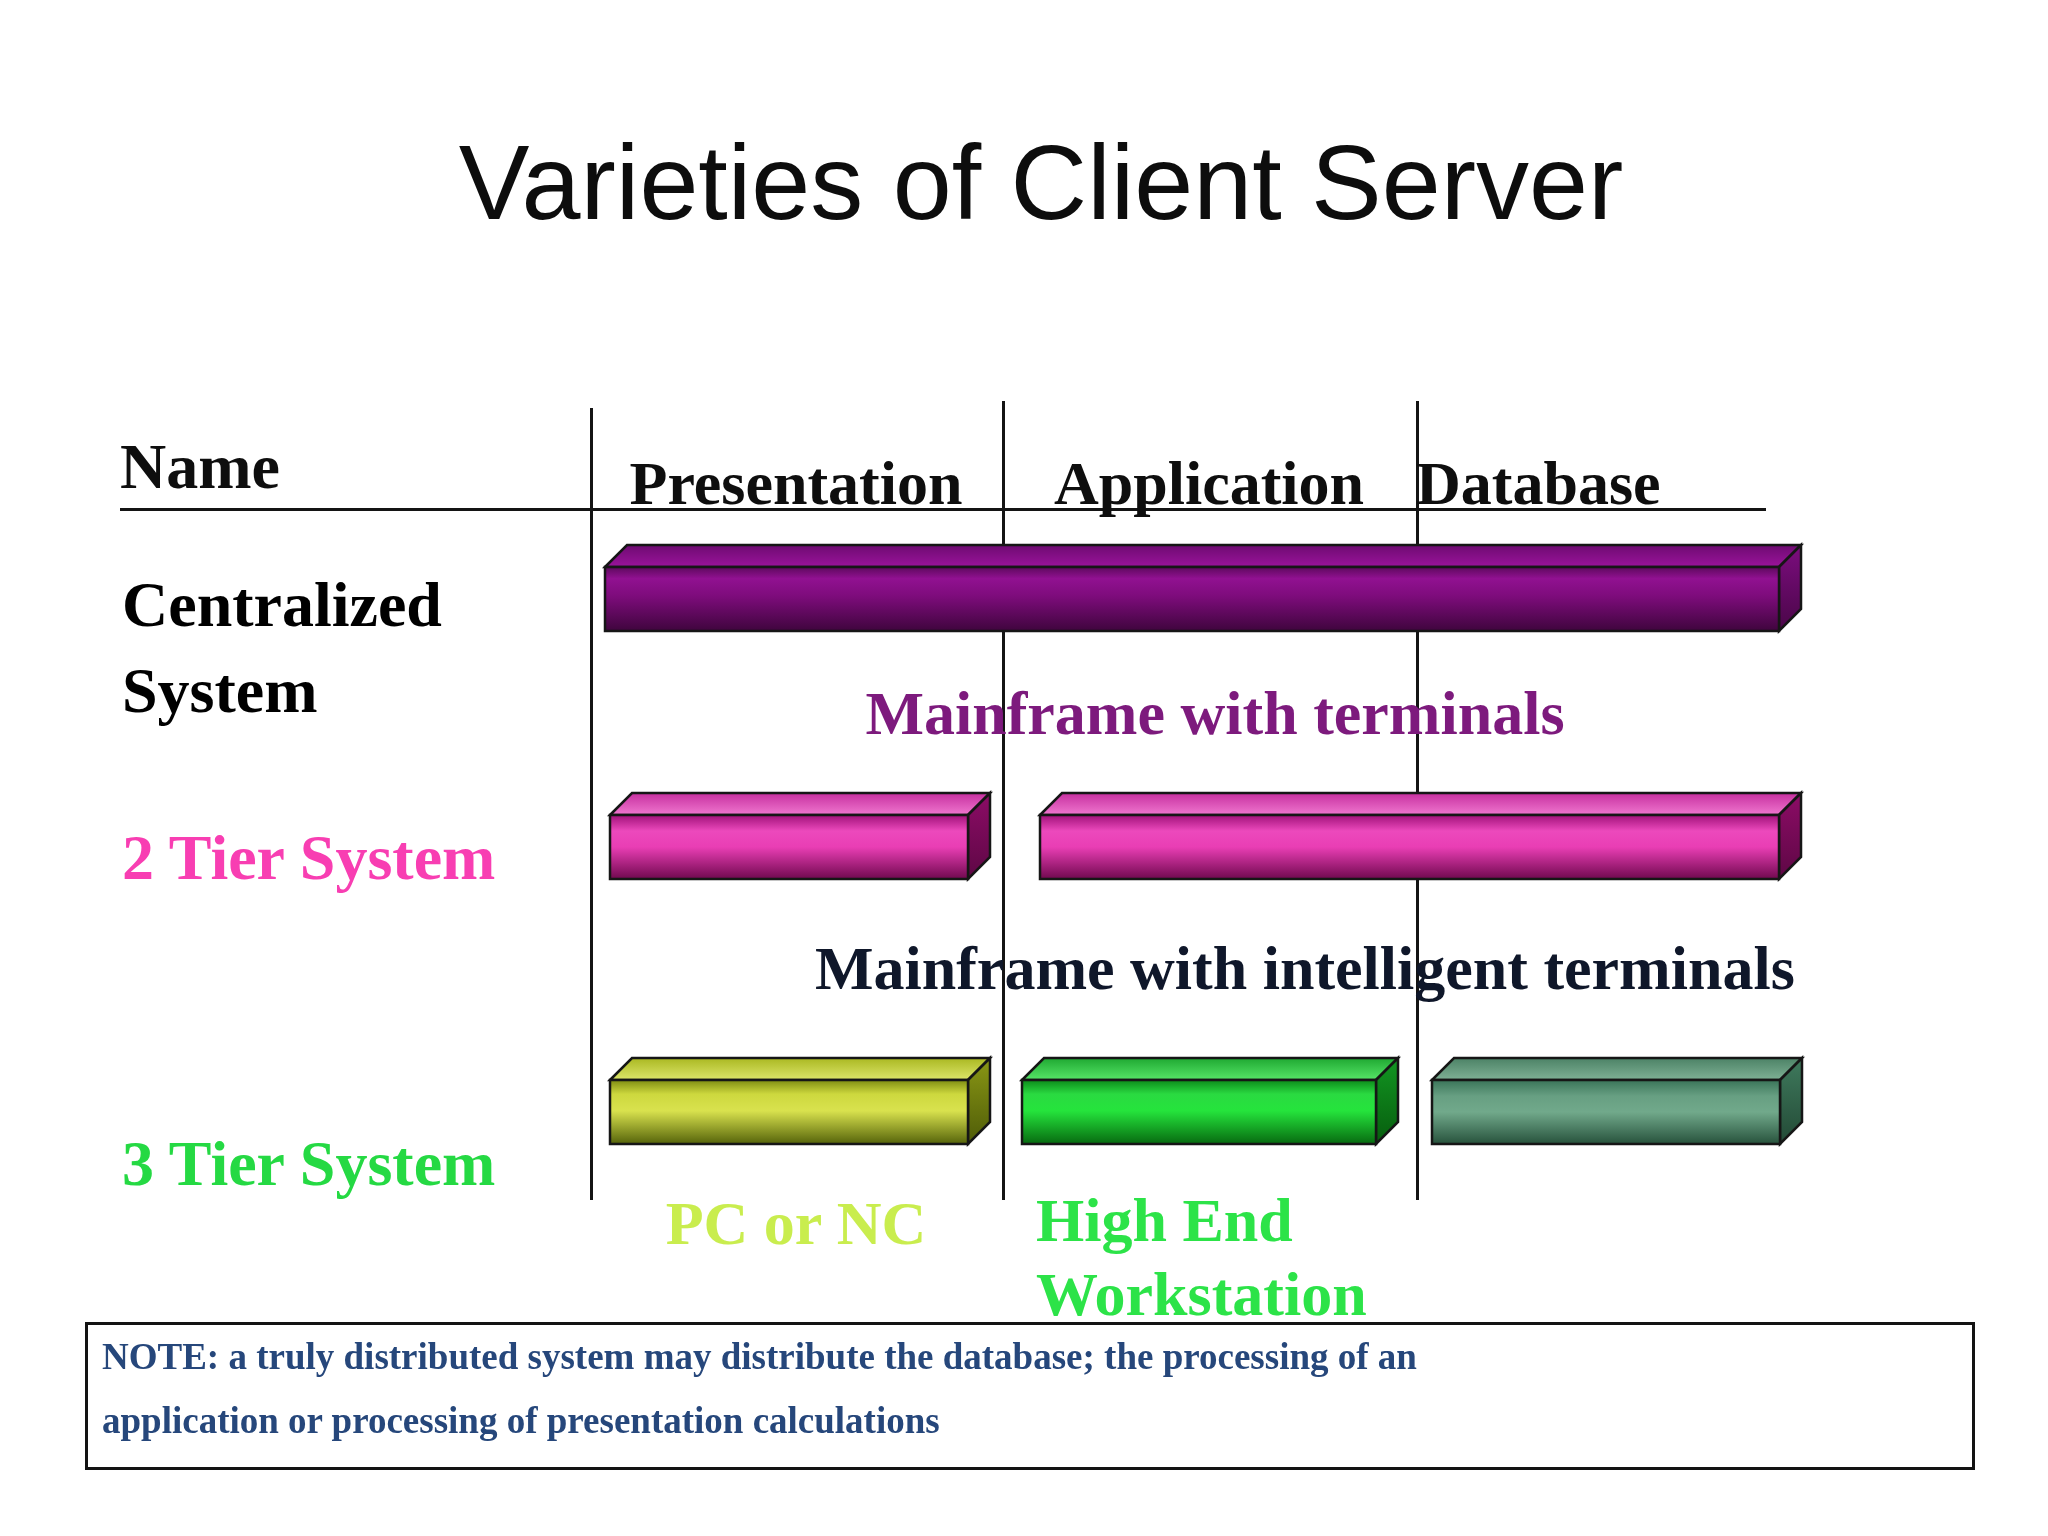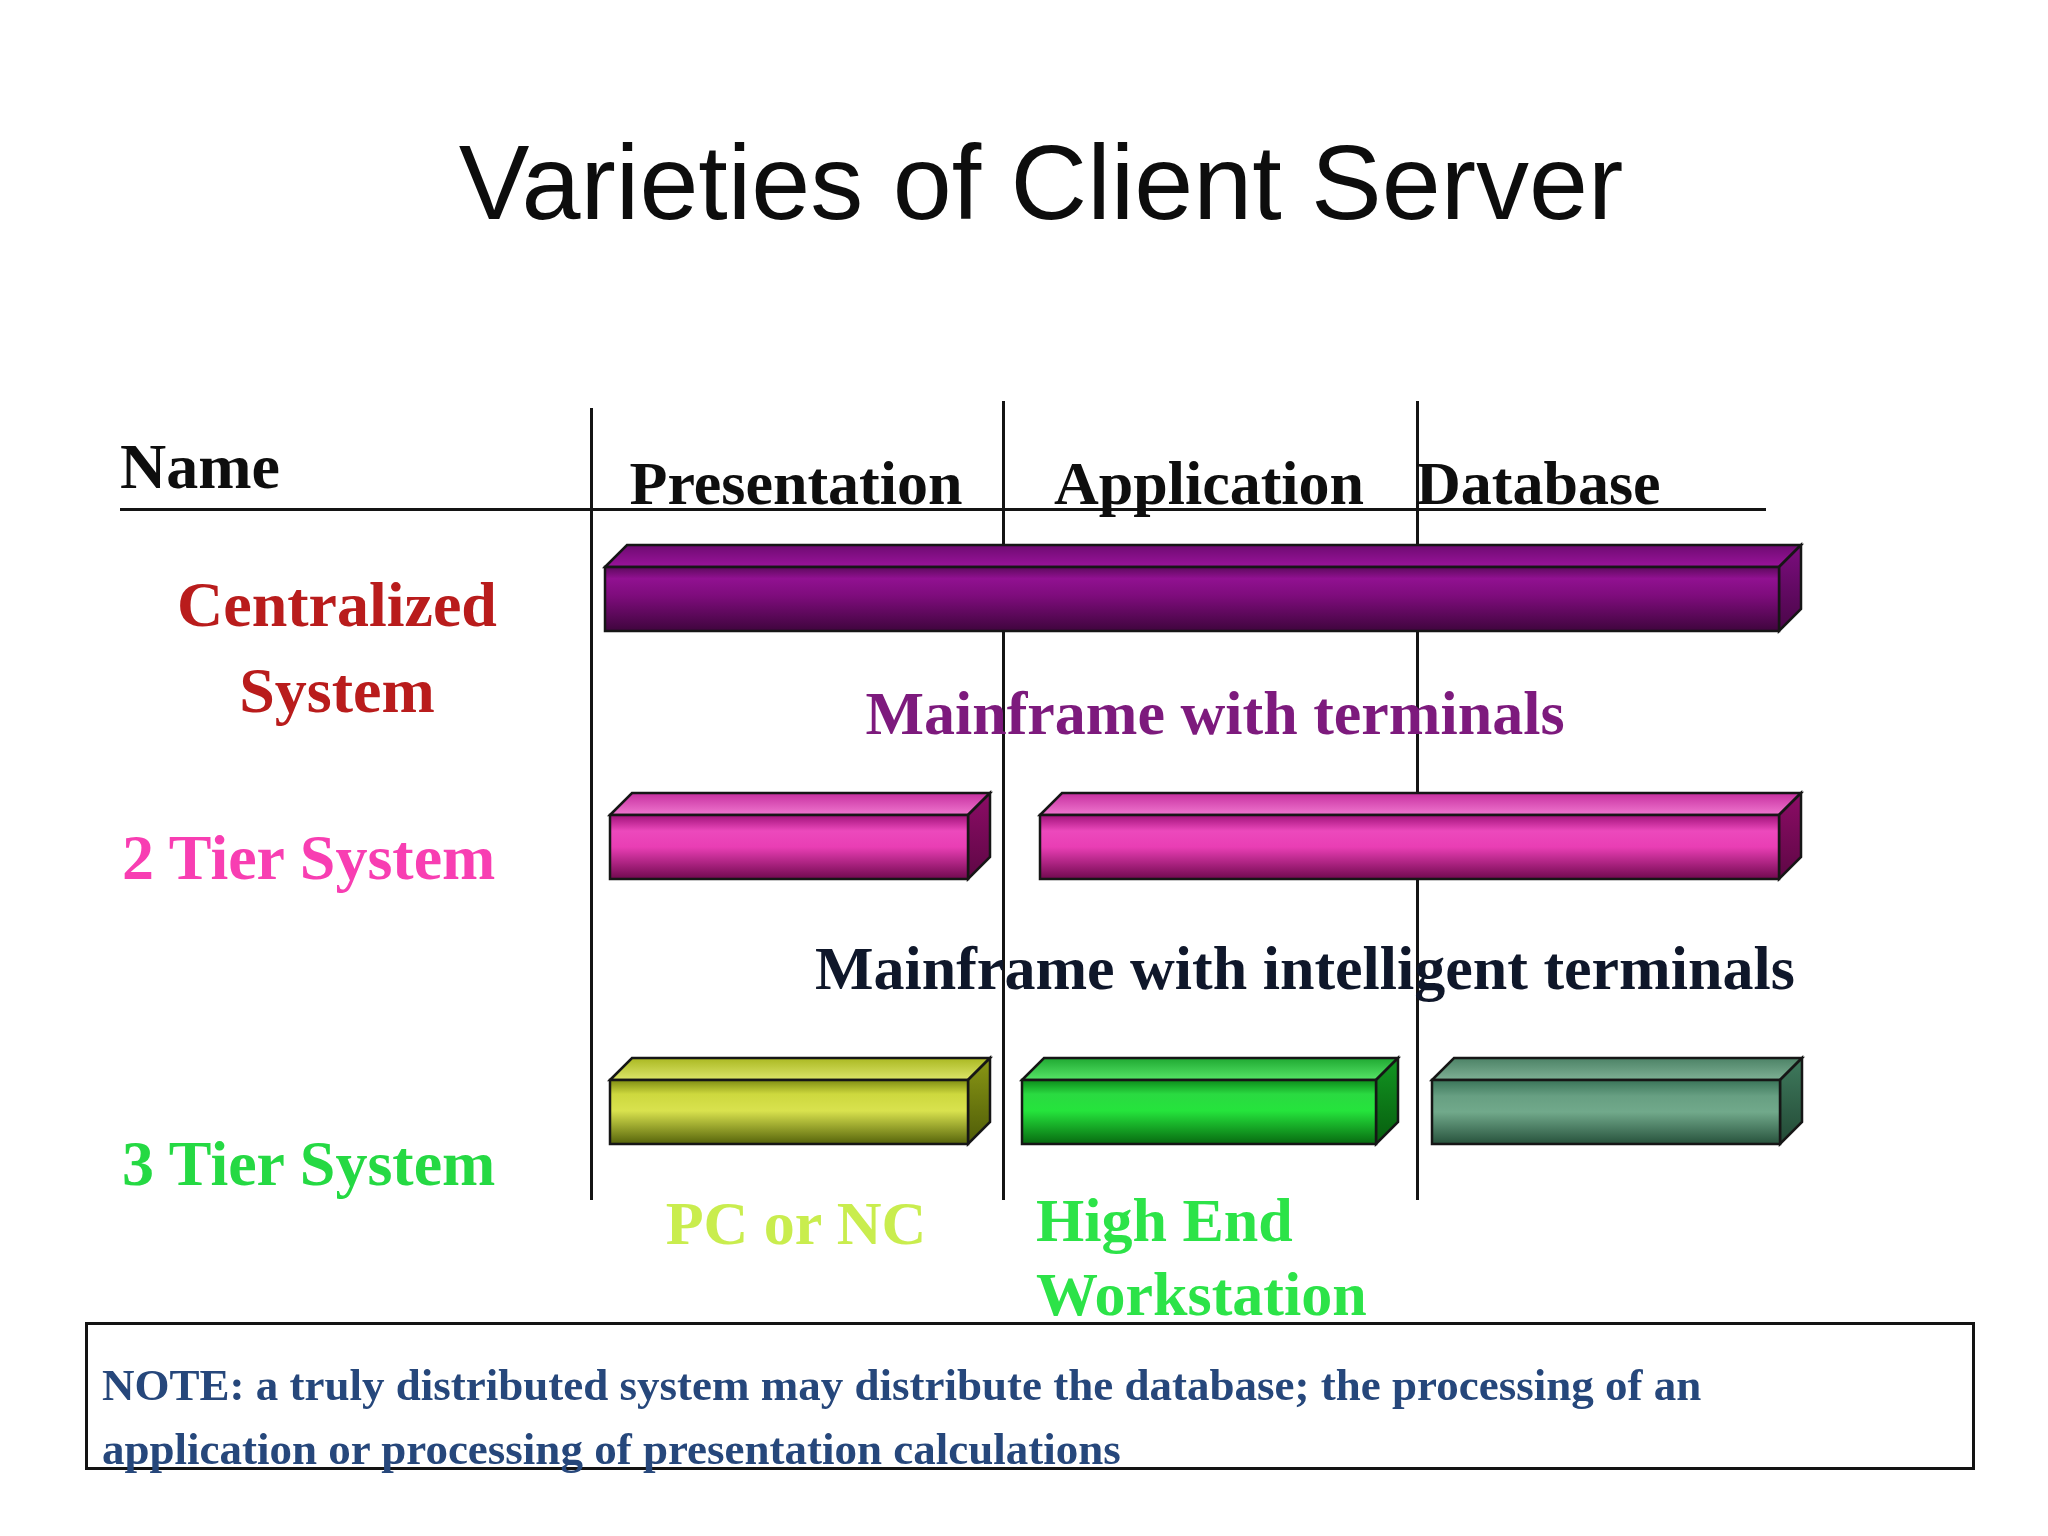--- a/index.html
+++ b/index.html
@@ -7,31 +7,31 @@
          font-family:"Liberation Serif",serif;}
   .abs{position:absolute;}
   #title{left:0;top:122px;width:2048px;text-align:center;
          font-family:"Liberation Sans",sans-serif;font-weight:500;
          font-size:106px;color:#0d0d0d;letter-spacing:0px;white-space:nowrap;padding-left:17px;}
   .hdr{font-weight:bold;font-size:62px;color:#0e0e0e;white-space:nowrap;}
   .vline{width:3px;background:#141414;}
   .hline{height:3px;background:#141414;}
   .rowlabel{font-weight:bold;font-size:64px;line-height:86px;}
   .caption{font-weight:bold;font-size:62px;white-space:nowrap;}
-  .lbl-centralized{color:#b91c1c;text-align:center;}
+  .lbl-centralized{color:#000000;}
   .cap-centralized{color:#7d1a7d;}
   .lbl-tier2{color:#f83eb2;}
   .cap-tier2{color:#0f172a;}
   .lbl-tier3{color:#25d943;}
   .cap-pc{color:#c9ed4e;}
   .cap-he{color:#2ce348;line-height:74px;white-space:normal;}
   .cap-mm{color:#3eb751;}
   .bar svg{display:block;overflow:visible;}
   #notebox{left:85px;top:1322px;width:1884px;height:142px;border:3px solid #131313;background:#ffffff;}
-  .noteline{font-weight:bold;font-size:45px;color:#26477b;white-space:nowrap;margin-top:24px;}
+  .noteline{font-weight:bold;font-size:37px;color:#26477b;white-space:nowrap;}
 </style>
 </head>
 <body>
 
 <div id="slide">
 
   <div id="title" class="abs">Varieties of Client Server</div>
 
   <div class="abs vline" style="left:590px;top:408px;height:792px;"></div>
   <div class="abs vline" style="left:1002px;top:401px;height:799px;"></div>

